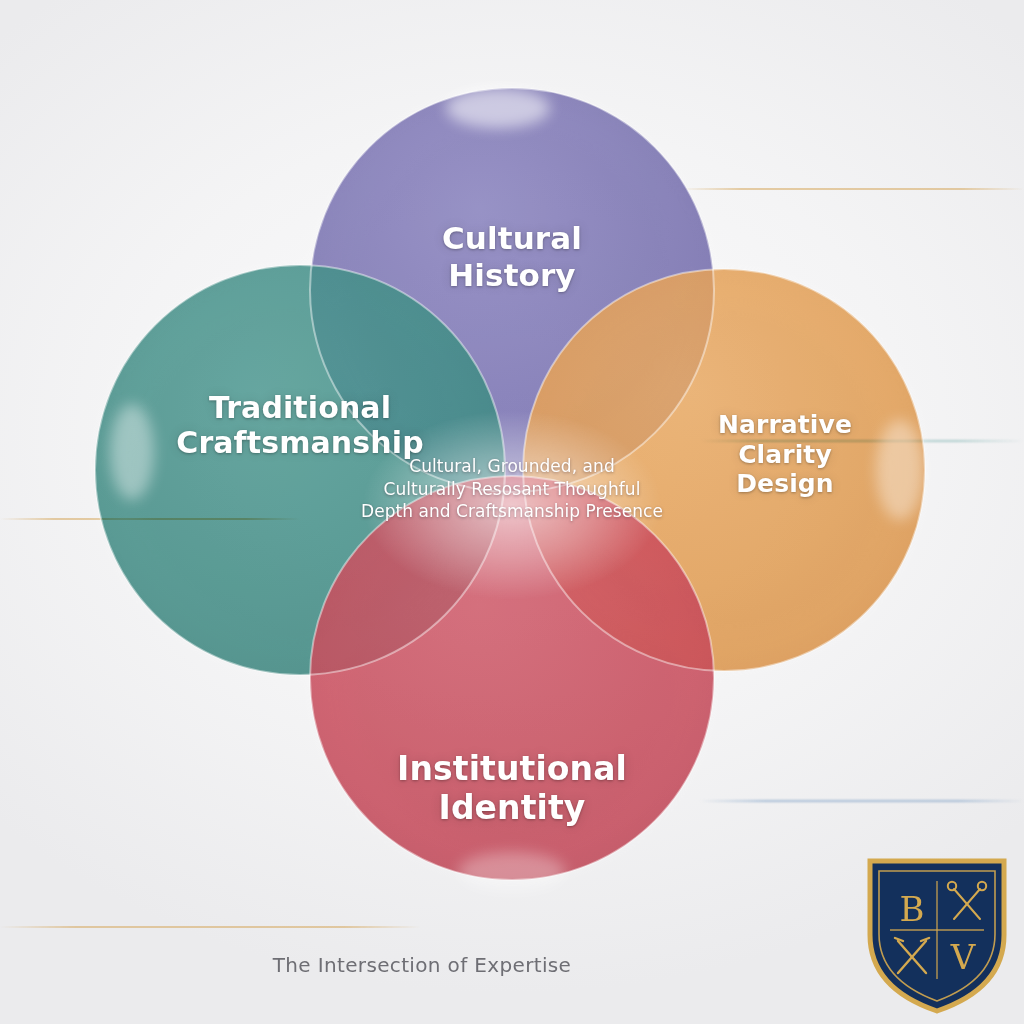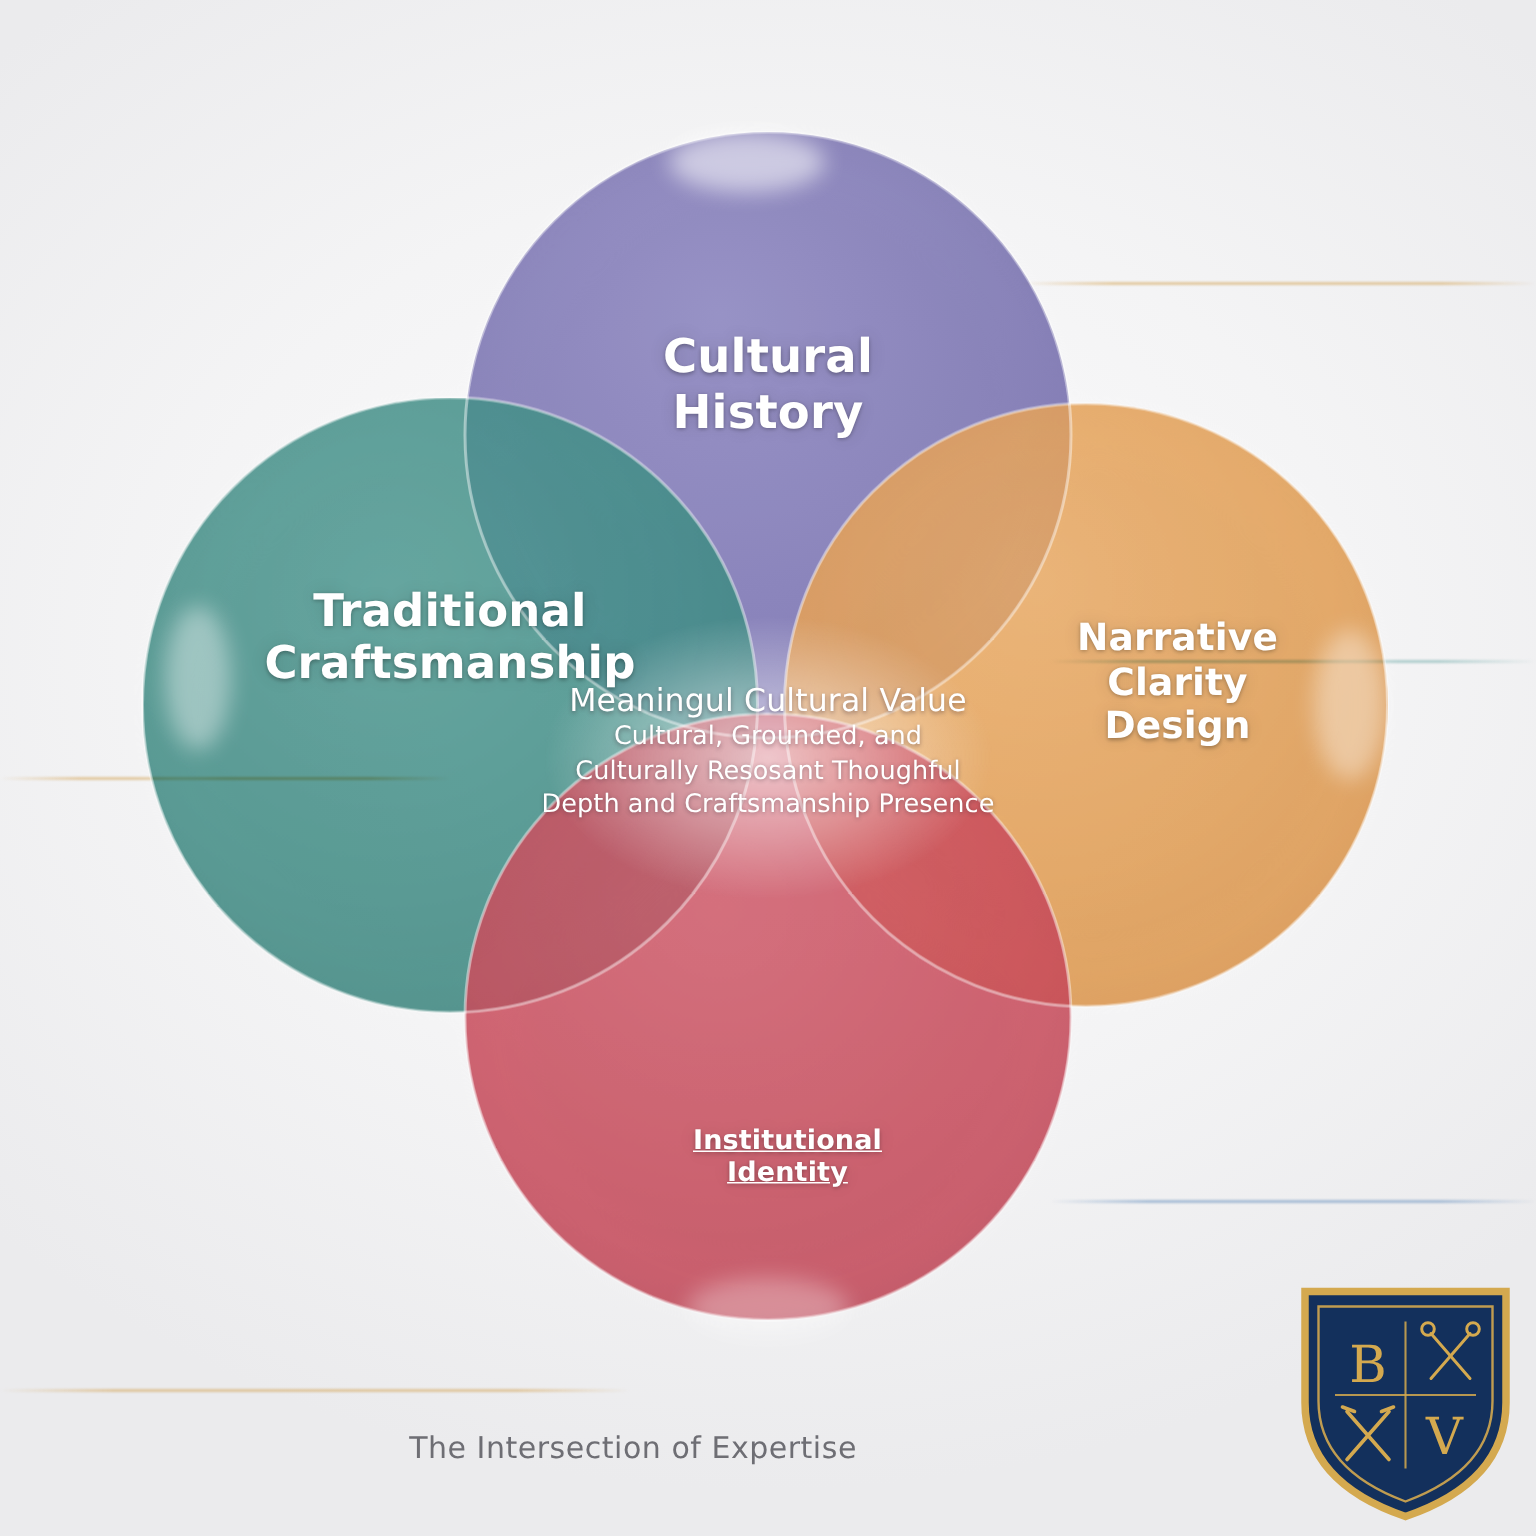--- a/index.html
+++ b/index.html
@@ -73,23 +73,22 @@
   }
   #label-traditional-craftsmanship {
     left: 110px; top: 390px; width: 380px;
     font-size: 30px;
   }
   #label-narrative-clarity-design {
     left: 640px; top: 410px; width: 290px;
     font-size: 25px;
   }
   #label-institutional-identity {
-    left: 385px; top: 750px; width: 280px;
-    font-size: 18px;
-    text-decoration: underline;
+    left: 372px; top: 750px; width: 280px;
+    font-size: 33px;
   }
 
   #center-text {
     position: absolute;
     left: 312px;
     top: 455px;
     width: 400px;
     text-align: center;
     pointer-events: none;
     color: #ffffff;
@@ -219,21 +218,20 @@
 Craftsmanship</div>
 
   <div class="label" id="label-narrative-clarity-design">Narrative
 Clarity
 Design</div>
 
   <div class="label" id="label-institutional-identity">Institutional
 Identity</div>
 
   <div id="center-text">
-    <div id="center-heading">Meaningul Cultural Value</div>
     <div class="center-sub">Cultural, Grounded, and</div>
     <div class="center-sub">Culturally Resosant Thoughful</div>
     <div class="center-sub">Depth and Craftsmanship Presence</div>
   </div>
 
   <div id="caption">The Intersection of Expertise</div>
 
   <svg id="logo-shield" viewBox="0 0 150 165">
     <path d="M8 10 H142 V84 C142 122 116 146 75 160 C34 146 8 122 8 84 Z" fill="#13305c" stroke="#d4a94f" stroke-width="5"></path>
     <path d="M17 20 H133 V83 C133 116 110 137 75 150 C40 137 17 116 17 83 Z" fill="none" stroke="#d4a94f" stroke-width="1.6" opacity="0.9"></path>

